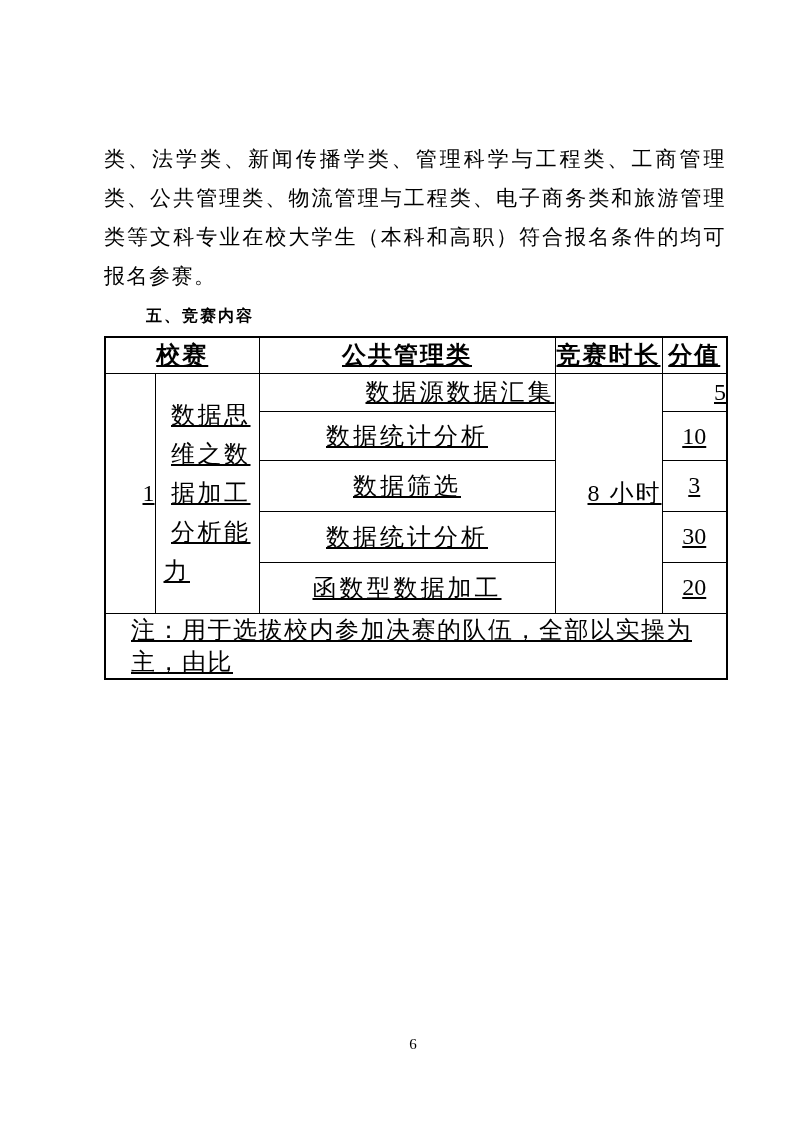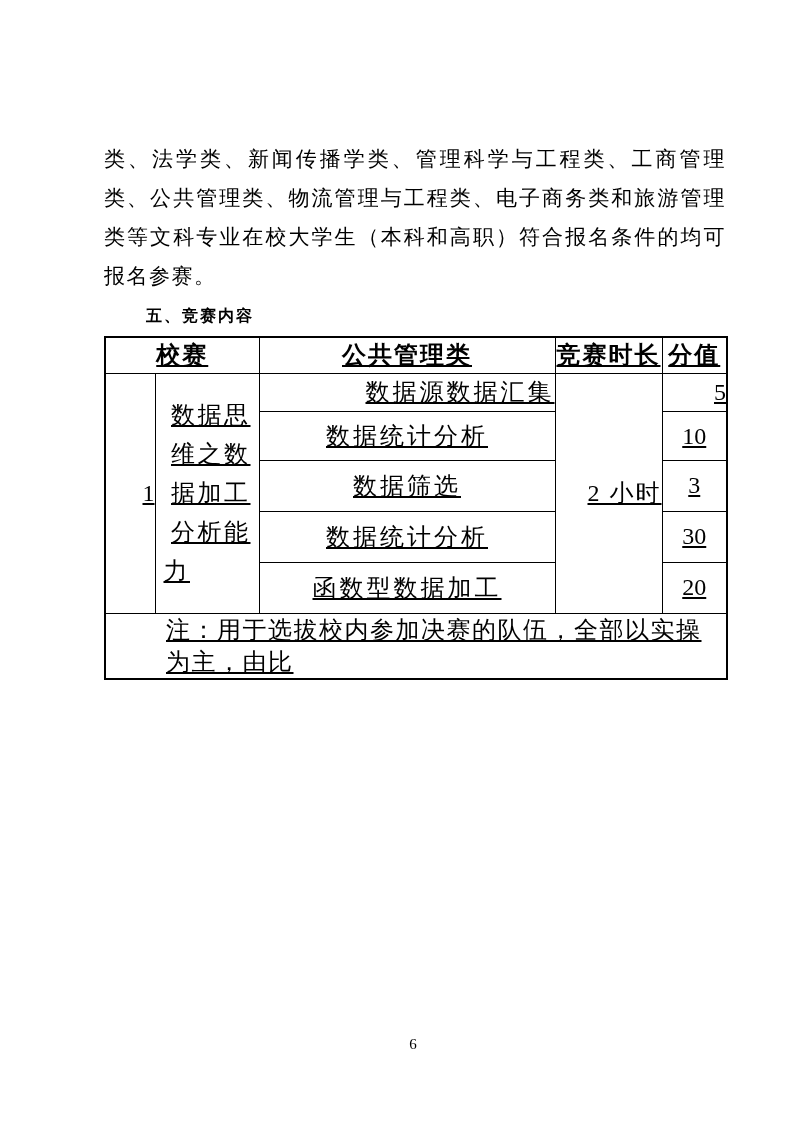--- a/index.html
+++ b/index.html
@@ -87,21 +87,21 @@
   td.c-dur {
     text-align: center;
     letter-spacing: 2px;
   }
   td.c-score {
     text-align: center;
     letter-spacing: 0;
   }
   td.c-note {
     text-align: left;
-    padding-left: 60px;
+    padding-left: 25px;
     letter-spacing: 1.5px;
   }
   .page-number {
     position: absolute;
     top: 1036px;
     left: 0;
     width: 794px;
     text-align: center;
     font-size: 15px;
     color: #000000;
@@ -133,21 +133,21 @@
         <tr>
           <th class="hcell" colspan="2">校赛</th>
           <th class="hcell">公共管理类</th>
           <th class="hcell">竞赛时长</th>
           <th class="hcell">分值</th>
         </tr>
         <tr class="r1">
           <td class="c-no" rowspan="5">1</td>
           <td class="c-name" rowspan="5">数据思维之数据加工分析能力</td>
           <td class="c-content">数据源数据汇集</td>
-          <td class="c-dur" rowspan="5">2 小时</td>
+          <td class="c-dur" rowspan="5">8 小时</td>
           <td class="c-score">5</td>
         </tr>
         <tr class="r2">
           <td class="c-content">数据统计分析</td>
           <td class="c-score">10</td>
         </tr>
         <tr class="r3">
           <td class="c-content">数据筛选</td>
           <td class="c-score">3</td>
         </tr>

